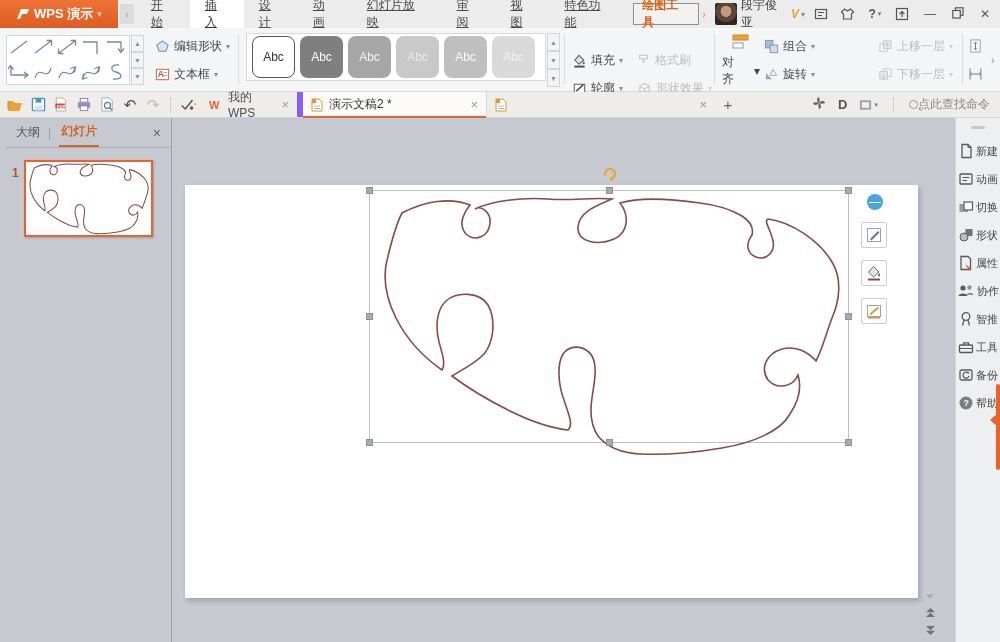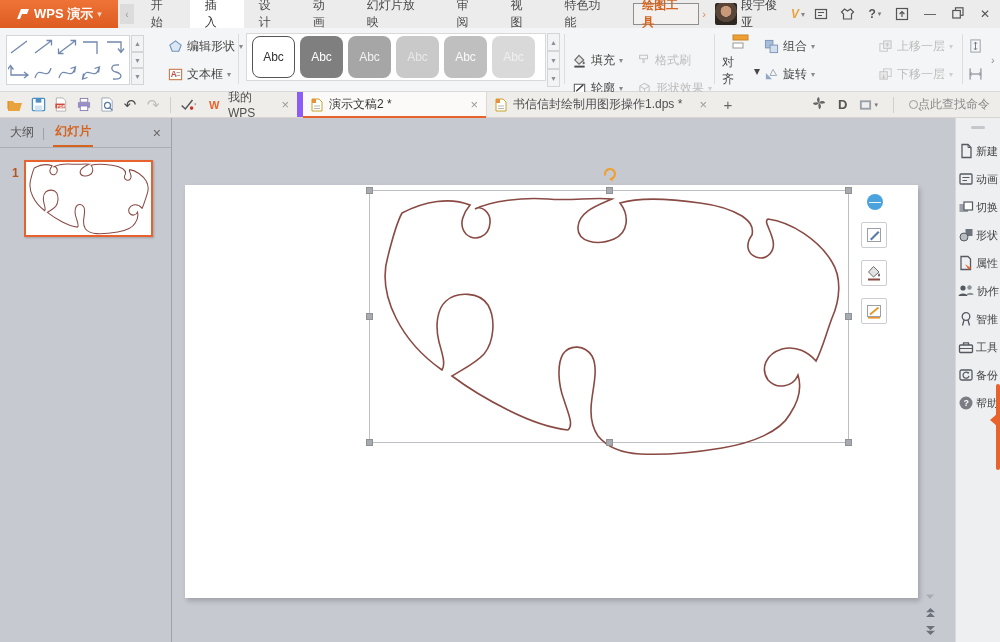--- a/index.html
+++ b/index.html
@@ -5,21 +5,21 @@
   * { margin:0; padding:0; box-sizing:border-box; font-family:"Liberation Sans","DejaVu Sans",sans-serif; }
   html,body { width:1000px; height:642px; overflow:hidden; }
   .app { position:relative; width:1000px; height:642px; background:#c6c9d0; font-size:12px; color:#444;border-radius:17px; }
 
   
   .titlebar { position:absolute; left:0; top:0; width:1000px; height:28px; background:#ececec; display:flex; align-items:stretch; }
   .logo { width:118px; background:linear-gradient(#ef7336,#dd5c22); color:#fff; font-weight:bold; font-size:13px; display:flex; align-items:center; justify-content:center; gap:4px; }
   .logo .dd { font-size:9px; color:#ffd9c4; }
   .backbox { width:14px; height:20px; margin:4px 2px; background:#dcdcdc; color:#999; font-size:10px; display:flex; align-items:center; justify-content:center; }
   .menutabs { display:flex; align-items:stretch; }
-  .mtab { padding:8px 15px; display:flex; align-items:center; color:#4a4a4a; cursor:default; }
+  .mtab { padding:8px 15px; display:flex; align-items:center; color:#4a4a4a; cursor:default;text-decoration:underline; }
   .mtab.active { background:#fff; color:#333; }
   .ctxtab { margin:3px 0 3px 6px; padding:0 8px; border:1px solid #8f8f8f; color:#d4641f; font-weight:bold; display:flex; align-items:center; background:#f2f1f0; }
   .ctx-exp { color:#e8874f; font-size:11px; display:flex; align-items:center; padding:0 3px; }
   .avatar { width:22px; height:22px; margin:3px 4px 3px 6px; border-radius:2px; background:radial-gradient(circle at 50% 38%, #c89a7a 0 30%, #5a4638 32% 60%, #2e2620 62%); }
   .uname { display:flex; align-items:center; color:#3f3f3f; }
   .vbadge { display:flex; align-items:center; color:#e8a33d; font-weight:bold; font-style:italic; margin:0 2px; }
   .tb-right { display:flex; align-items:center; gap:11px; margin-left:8px; }
   .tb-ic { width:16px; height:16px; display:flex; align-items:center; justify-content:center; color:#555; }
   .winbtns { display:flex; align-items:center; gap:16px; margin:0 10px 0 14px; color:#555; }
 
@@ -49,21 +49,21 @@
   .dtab.active { background:#fbfaf8; border-left:6px solid #8b5cf6; border-right:1px solid #ddd9d4; color:#333; }
   .dtab.active::after { content:""; position:absolute; left:0; right:0; bottom:-1px; height:2px; background:#e8622d; }
   .newtab { width:26px; display:flex; align-items:center; justify-content:center; color:#666; font-size:15px; }
   .docbar-right { margin-left:auto; display:flex; align-items:center; gap:12px; padding-right:10px; }
   .search { display:flex; align-items:center; color:#8a8a8a; }
   .mag { width:9px; height:9px; border:1.4px solid #9a9a9a; border-radius:50%; position:relative; }
   .mag::after { content:""; position:absolute; left:8px; top:8px; width:4px; height:1.4px; background:#9a9a9a; transform:rotate(45deg); }
 
   
   .workspace { position:absolute; left:0; top:118px; width:1000px; height:524px; }
-  .leftpanel { position:absolute; left:0; top:0; width:172px; height:524px; background:#c6c9d0; border-right:1px solid #9ea3ab; }
+  .leftpanel { position:absolute; left:0; top:0; width:172px; height:524px; background:#c6c9d0; border-right:1px solid #9ea3ab;padding-left:6px; }
   .lp-head { height:30px; display:flex; align-items:center; padding:0 10px; border-bottom:1px solid #aaaeb5; color:#555; }
   .lp-tab-active { color:#d4641f; font-weight:bold; border-bottom:2px solid #d4641f; padding:5px 2px; }
   .lp-x { margin-left:auto; color:#666; font-size:14px; }
   .thumb-num { position:absolute; left:12px; top:48px; color:#b5541f; font-weight:bold; }
   .thumb { position:absolute; left:24px; top:42px; width:129px; height:77px; background:#fff; border:2px solid #e8622d; box-shadow:1px 1px 2px rgba(0,0,0,.2); }
 
   .canvas { position:absolute; left:173px; top:0; width:782px; height:524px; background:#c6c9d0; }
   .slide { position:absolute; left:12px; top:67px; width:733px; height:413px; background:#fff; box-shadow:2px 3px 5px rgba(0,0,0,.2); }
   .selbox { position:absolute; left:196px; top:72px; width:480px; height:253px; border:1px solid #bcbfc4; }
   .hdl { position:absolute; width:7px; height:7px; background:#a7aaae; border:1px solid #8e9196; }
@@ -158,21 +158,21 @@
         <path d="M51,40 C55,26 63,44 67,30 M62.5,30.5 L67.5,29 L66.5,34.5"></path>
         <path d="M75,40 C79,26 87,44 91,30 M86.5,30.5 L91.5,29 L90.5,34.5 M79.5,39.5 L74.5,41 L75.5,35.5"></path>
         <path d="M111,27 C102,26 102,33 108,34 C115,35.5 115,42 105,41"></path>
       </svg>
     </div>
     <div class="gal-strip" style="left:131px; top:7px; height:50px;">
       <div>▲</div>
       <div>▼</div>
       <div>▼</div>
     </div>
-    <div class="rgroup-2row" style="left:168px;text-align:right;">
+    <div class="rgroup-2row" style="left:155px;text-align:right;">
       <div class="rbtn">
         <svg width="15" height="15" viewBox="0 0 16 16">
             <path d="M8,2 L14,6.5 L11.5,13 L4.5,13 L2,6.5 Z" fill="#dde7f3" stroke="#6f93bb" stroke-width="1.2"></path>
           </svg>
         <span>编辑形状</span>
           <span class="dd">▾</span>
       </div>
       <div class="rbtn">
         <svg width="15" height="15" viewBox="0 0 16 16">
             <rect x="1.5" y="2.5" width="13" height="11" fill="#fff" stroke="#c87d4e" stroke-width="1.2"></rect>
@@ -370,21 +370,20 @@
         </svg>
       <span>演示文稿2 *</span>
       <span class="x">×</span>
     </div>
     <div class="dtab" style="width:228px;">
       <svg width="12" height="14" viewBox="0 0 12 14">
           <path d="M1,1 h7 l3,3 v9 H1 Z" fill="#fff" stroke="#c9a227"></path>
           <path d="M1,1 h4 v4 h-4 Z" fill="#e8913c"></path>
           <path d="M3,8 h6 M3,10.5 h6" stroke="#b5b5b5"></path>
         </svg>
-      <span>书信信封绘制用图形操作1.dps *</span>
       <span class="x">×</span>
     </div>
     <div class="newtab">+</div>
     <div class="docbar-right">
       <span>
         <svg width="14" height="14" viewBox="0 0 16 16">
             <g fill="#666">
               <path d="M8,8 C5,6 5,2 8,1 C9,4 9,6 8,8 Z"></path>
               <path d="M8,8 C10,5 14,5 15,8 C12,9 10,9 8,8 Z"></path>
               <path d="M8,8 C11,10 11,14 8,15 C7,12 7,10 8,8 Z"></path>

